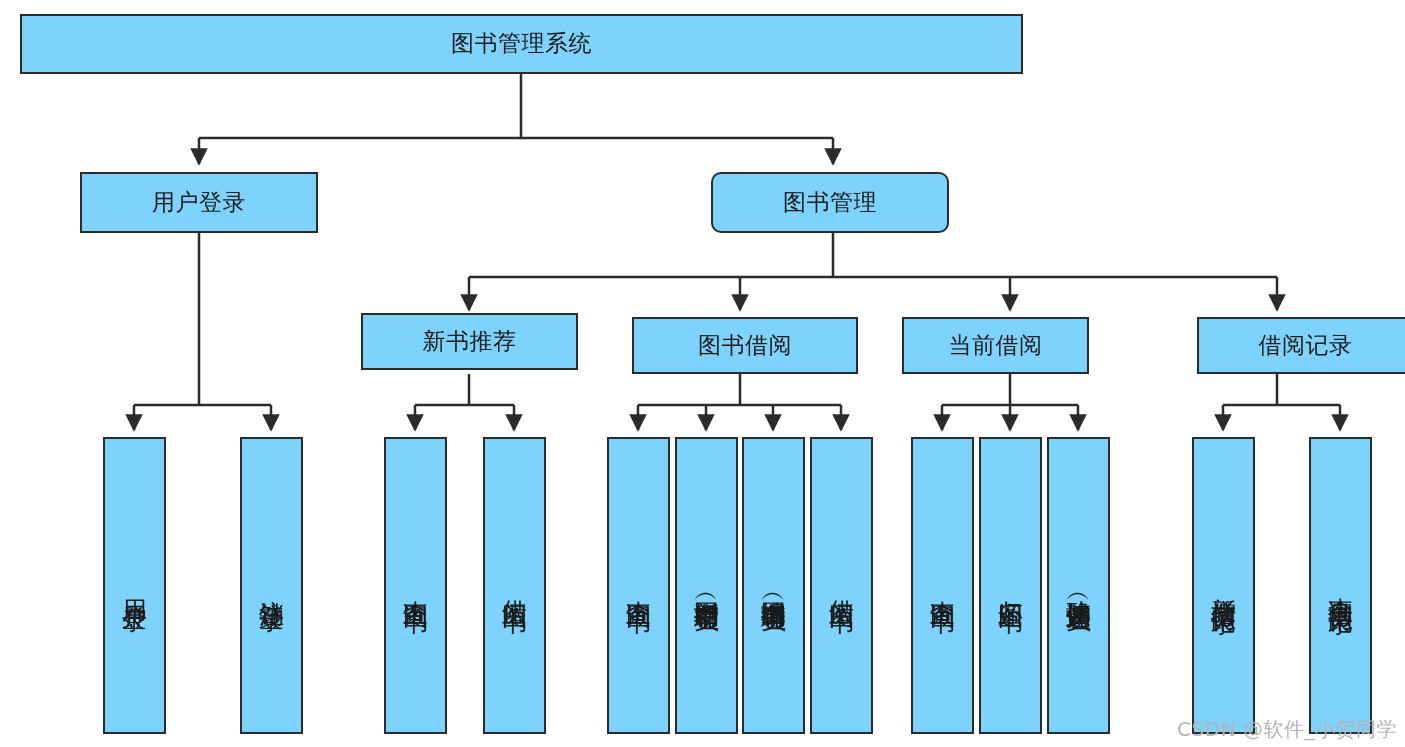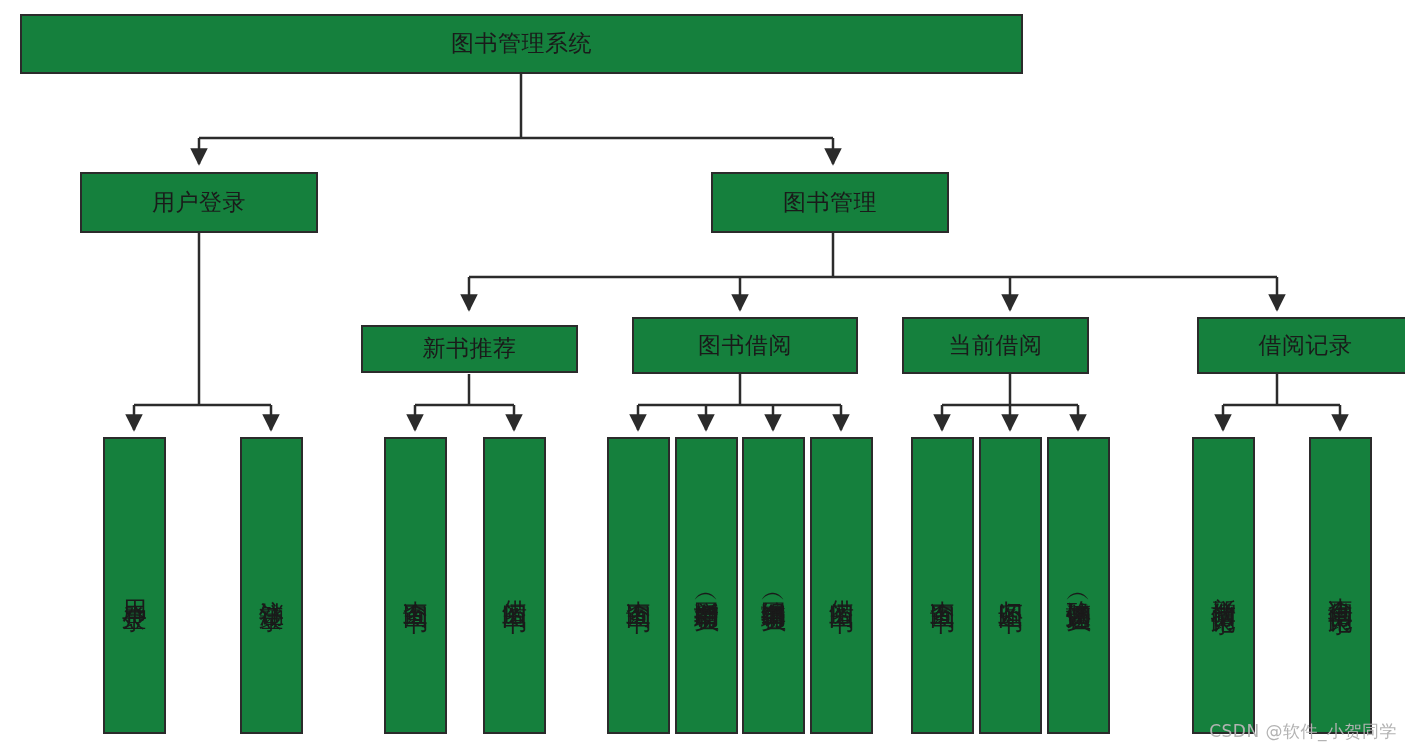--- a/index.html
+++ b/index.html
@@ -20,21 +20,21 @@
   }
   svg#wires {
     position: absolute;
     left: 0; top: 0;
     width: 1405px; height: 747px;
     pointer-events: none;
   }
   .node {
     position: absolute;
     border: 2px solid #2b2b2b;
-    background: #15803d;
+    background: #7dd3fc;
     display: flex;
     align-items: center;
     justify-content: center;
     color: #1a1a1a;
   }
   .node .label {
     text-align: center;
     line-height: 1.12;
     white-space: nowrap;
   }
@@ -61,21 +61,21 @@
     white-space: nowrap;
   }
   .node.v.tall .label {
     font-size: 25px;
     letter-spacing: 1px;
   }
   .watermark {
     position: absolute;
     right: 8px;
     bottom: 4px;
-    font-size: 17px;
+    font-size: 20px;
     color: #b3b3b3;
     white-space: nowrap;
     letter-spacing: 0.5px;
   }
 </style>
 </head>
 <body>
 
 <div id="canvas">
 
@@ -129,25 +129,25 @@
     </g>
   </svg>
 
   <div class="node h root" style="left:20px; top:14px; width:1003px; height:60px;">
     <span class="label">图书管理系统</span>
   </div>
 
   <div class="node h" style="left:80px; top:172px; width:238px; height:61px;">
     <span class="label">用户登录</span>
   </div>
-  <div class="node h" style="left:711px; top:172px; width:238px; height:61px;">
+  <div class="node h" style="left:711px; top:172px; width:238px; height:61px;border-radius:10px;">
     <span class="label">图书管理</span>
   </div>
 
-  <div class="node h" style="left:361px; top:325px; width:217px; height:48px;">
+  <div class="node h" style="left:361px; top:313px; width:217px; height:57px;">
     <span class="label">新书推荐</span>
   </div>
   <div class="node h" style="left:632px; top:317px; width:226px; height:57px;">
     <span class="label">图书借阅</span>
   </div>
   <div class="node h" style="left:902px; top:317px; width:187px; height:57px;">
     <span class="label">当前借阅</span>
   </div>
   <div class="node h" style="left:1169px; top:317px; width:217px; height:57px;margin-left:28px;">
     <span class="label">借阅记录</span>

